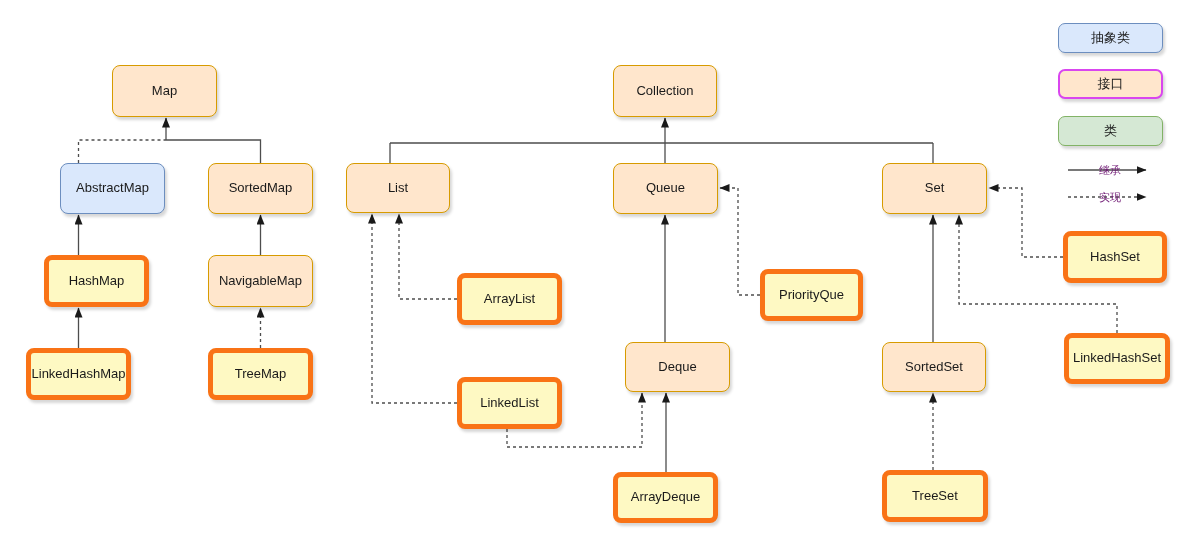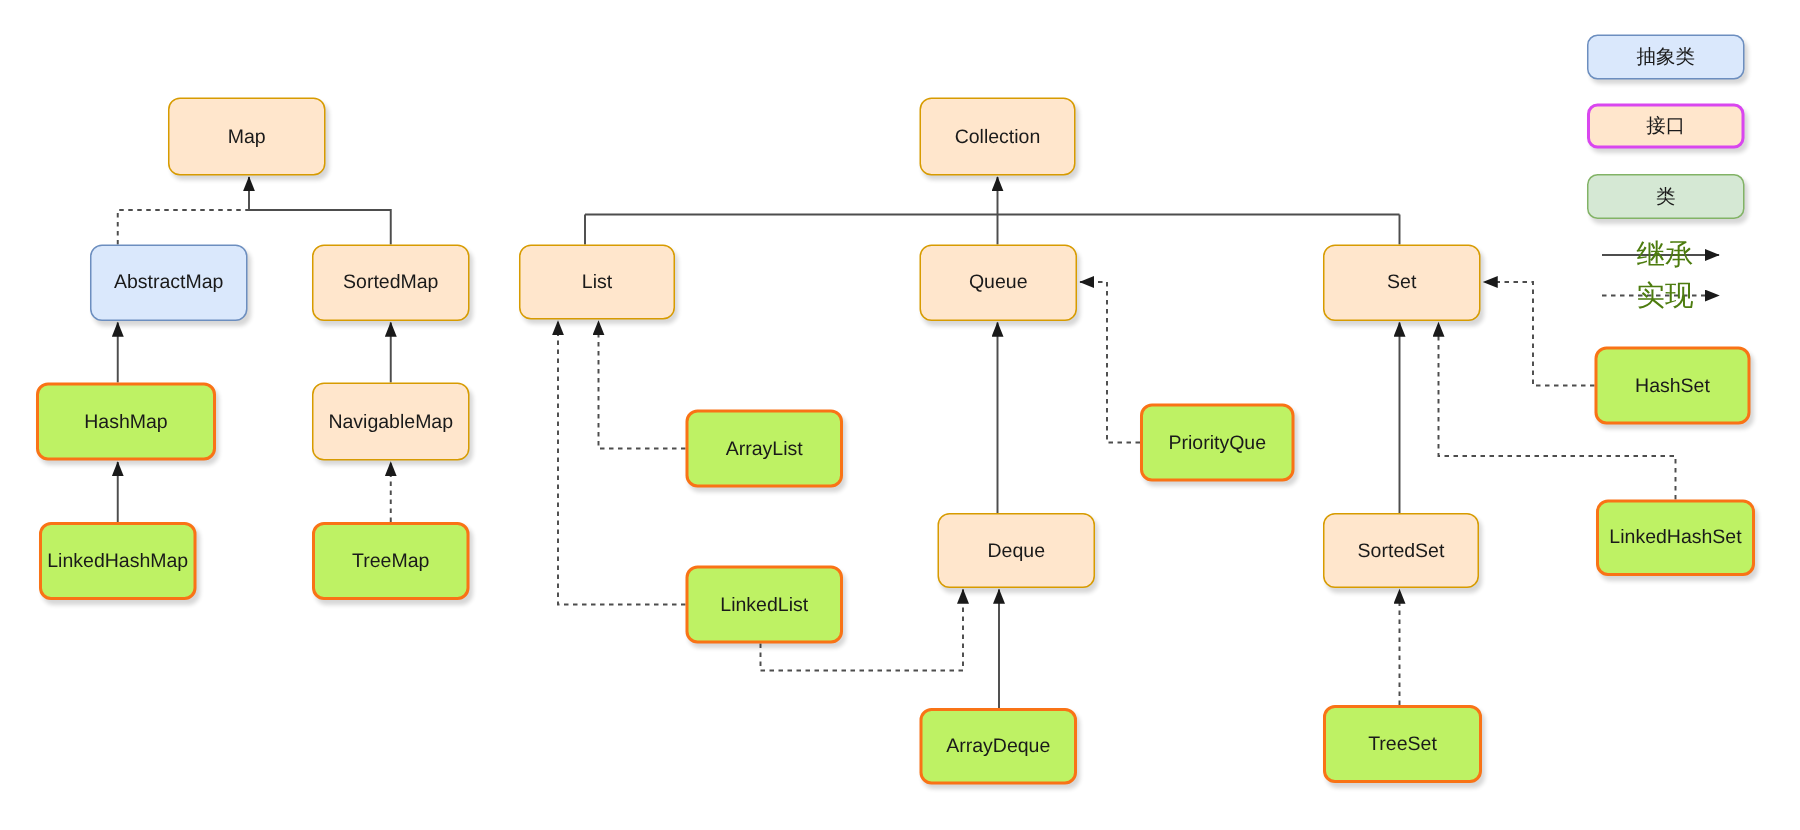--- a/index.html
+++ b/index.html
@@ -15,39 +15,39 @@
     position:absolute;
     box-sizing:border-box;
     border-radius:8px;
     display:flex;align-items:center;justify-content:center;
     font-size:13px;color:#1a1a1a;
     box-shadow:2px 3px 3px rgba(0,0,0,0.16);
     text-align:center;
     line-height:1.1;
   }
   .node.interface{background:#ffe6cc;border:1px solid #d79b00;}
-  .node.class{background:#bef264;border:2px solid #f97316;}
+  .node.class{background:#fef9c3;border:5px solid #f97316;}
   .node.abstract{background:#dae8fc;border:1px solid #6c8ebf;margin-left:34px;}
   .swatch{
     position:absolute;
     box-sizing:border-box;
     border-radius:7px;
     display:flex;align-items:center;justify-content:center;
     font-size:13px;color:#1a1a1a;
     box-shadow:2px 3px 3px rgba(0,0,0,0.16);
   }
   .swatch.interface{background:#ffe6cc;border:2px solid #d946ef;}
   .swatch.class{background:#d5e8d4;border:1px solid #82b366;}
   .swatch.abstract{background:#dae8fc;border:1px solid #6c8ebf;}
   .edge{fill:none;stroke:#4d4d4d;stroke-width:1.3;}
   .edge.realize,.edge.realize-segment{stroke-dasharray:3 3;}
   .edge-label{
     position:absolute;
     transform:translate(-50%,-50%);
-    font-size:19px;color:#4d7c0f;
+    font-size:11px;color:#701a75;
     white-space:nowrap;
   }
 </style>
 </head>
 <body>
 
 <div class="canvas">
   <svg class="edges" width="1200" height="553" viewBox="0 0 1200 553" xmlns="http://www.w3.org/2000/svg">
     <defs>
       <marker id="arrow" markerWidth="11" markerHeight="9" refX="9.5" refY="4" orient="auto" markerUnits="userSpaceOnUse">
@@ -95,21 +95,21 @@
       </div>
       <div class="node interface" style="left: 346px; top: 163px; width: 104px; height: 50px;">
         <span>List</span>
       </div>
       <div class="node interface" style="left: 613px; top: 163px; width: 105px; height: 51px;">
         <span>Queue</span>
       </div>
       <div class="node interface" style="left: 882px; top: 163px; width: 105px; height: 51px;">
         <span>Set</span>
       </div>
-      <div class="node class" style="left: 24px; top: 255px; width: 120px; height: 52px;">
+      <div class="node class" style="left: 44px; top: 255px; width: 105px; height: 52px;">
         <span>HashMap</span>
       </div>
       <div class="node interface" style="left: 208px; top: 255px; width: 105px; height: 52px;">
         <span>NavigableMap</span>
       </div>
       <div class="node class" style="left: 457px; top: 273px; width: 105px; height: 52px;">
         <span>ArrayList</span>
       </div>
       <div class="node class" style="left: 760px; top: 269px; width: 103px; height: 52px;">
         <span>PriorityQue</span>

